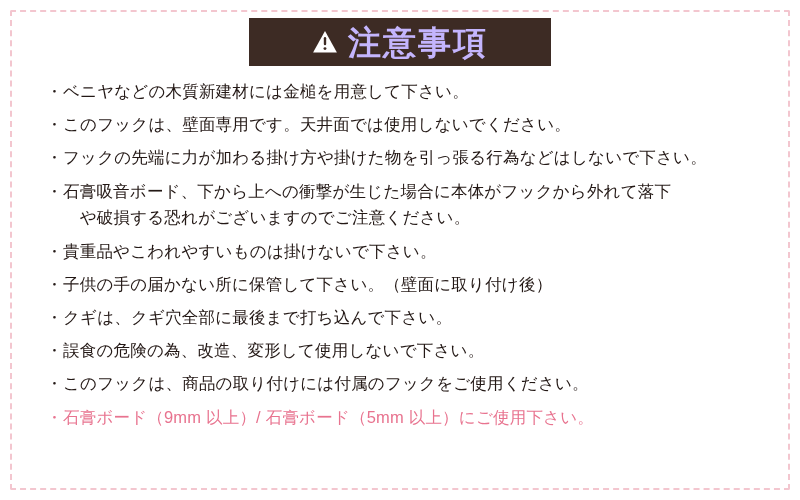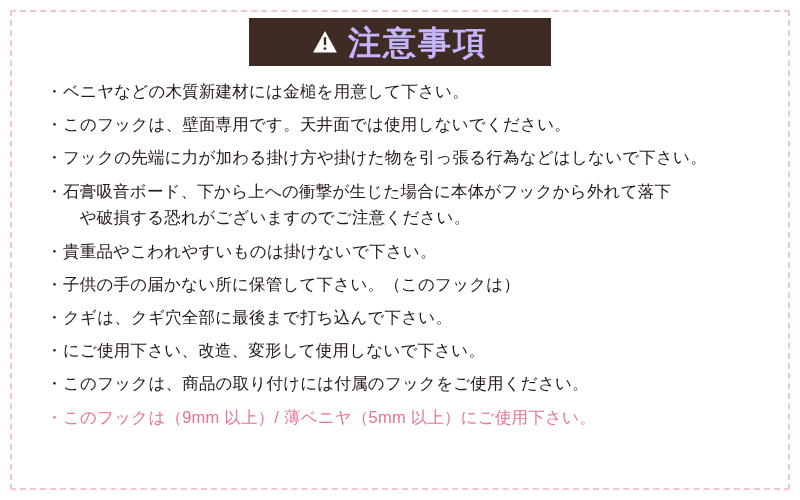--- a/index.html
+++ b/index.html
@@ -143,38 +143,38 @@
 　や破損する恐れがございますのでご注意ください。</span>
     </div>
 
     <div class="item">
       <span class="bullet">・</span>
       <span class="item-text">貴重品やこわれやすいものは掛けないで下さい。</span>
     </div>
 
     <div class="item">
       <span class="bullet">・</span>
-      <span class="item-text">子供の手の届かない所に保管して下さい。（このフックは）</span>
+      <span class="item-text">子供の手の届かない所に保管して下さい。（壁面に取り付け後）</span>
     </div>
 
     <div class="item">
       <span class="bullet">・</span>
       <span class="item-text">クギは、クギ穴全部に最後まで打ち込んで下さい。</span>
     </div>
 
     <div class="item">
       <span class="bullet">・</span>
-      <span class="item-text">にご使用下さい、改造、変形して使用しないで下さい。</span>
+      <span class="item-text">誤食の危険の為、改造、変形して使用しないで下さい。</span>
     </div>
 
     <div class="item">
       <span class="bullet">・</span>
       <span class="item-text">このフックは、商品の取り付けには付属のフックをご使用ください。</span>
     </div>
 
     <div class="item highlight">
       <span class="bullet">・</span>
-      <span class="item-text">このフックは（9mm 以上）/ 薄ベニヤ（5mm 以上）にご使用下さい。</span>
+      <span class="item-text">石膏ボード（9mm 以上）/ 石膏ボード（5mm 以上）にご使用下さい。</span>
     </div>
 
 
   </div>
 </div>
 
 </body></html>

